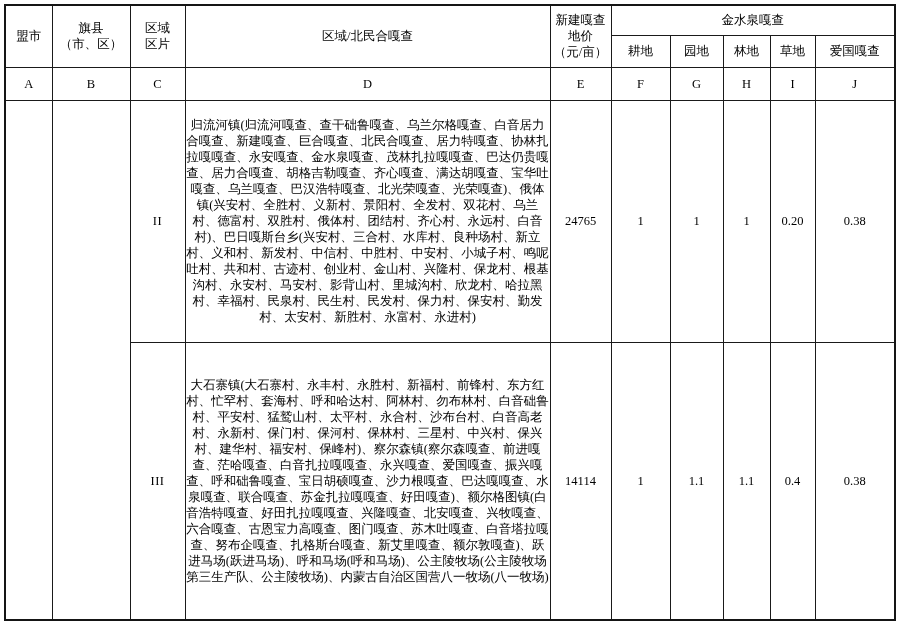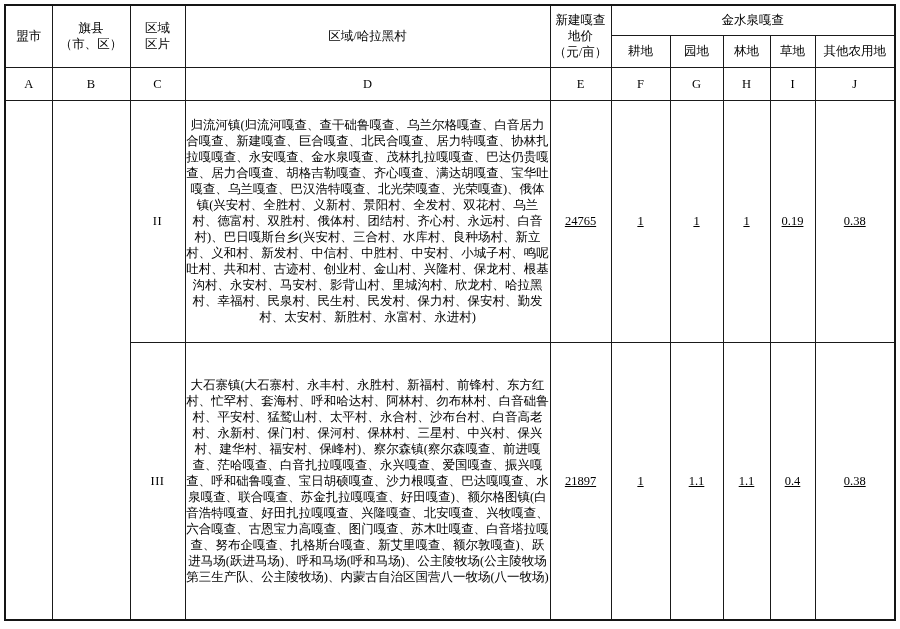--- a/index.html
+++ b/index.html
@@ -31,21 +31,21 @@
     text-align: center;
     vertical-align: middle;
     font-size: 12.5px;
     line-height: 16px;
     overflow: hidden;
     background: #ffffff;
   }
   .multiline { white-space: pre-line; }
   .letter-cell { font-size: 13px; font-family: "Liberation Serif", "DejaVu Serif", serif; }
   .zone-cell { font-size: 13px; letter-spacing: 0.5px; margin-left: 24px; }
-  .num-cell { font-size: 13px; text-decoration: underline; }
+  .num-cell { font-size: 13px; }
   td.desc-cell {
     text-align: justify;
     text-justify: inter-ideograph;
     vertical-align: middle;
     padding: 0 6px 0 5px;
     font-size: 12.1px;
     line-height: 16.3px;
   }
   .desc-inner { display: block; }
 </style>
@@ -67,33 +67,33 @@
       <col style="width:80px">
     </colgroup>
 
     <tbody>
         <tr style="height:30px">
       <th rowspan="2" class="multiline">盟市</th>
       <th rowspan="2" class="multiline">旗县
 （市、区）</th>
       <th rowspan="2" class="multiline">区域
 区片</th>
-      <th rowspan="2">区域/哈拉黑村</th>
+      <th rowspan="2">区域/北民合嘎查</th>
       <th rowspan="2" class="multiline">新建嘎查
 地价
 （元/亩）</th>
       <th colspan="5">金水泉嘎查</th>
     </tr>
 
     <tr style="height:32px">
       <th>耕地</th>
       <th>园地</th>
       <th>林地</th>
       <th>草地</th>
-      <th>其他农用地</th>
+      <th>爱国嘎查</th>
     </tr>
 
     <tr style="height:33px">
       <td class="letter-cell">A</td>
       <td class="letter-cell">B</td>
       <td class="letter-cell">C</td>
       <td class="letter-cell">D</td>
       <td class="letter-cell">E</td>
       <td class="letter-cell">F</td>
       <td class="letter-cell">G</td>
@@ -106,30 +106,30 @@
       <td rowspan="2"></td>
       <td rowspan="2"></td>
       <td class="zone-cell">II</td>
       <td class="desc-cell">
             <span class="desc-inner">归流河镇(归流河嘎查、查干础鲁嘎查、乌兰尔格嘎查、白音居力合嘎查、新建嘎查、巨合嘎查、北民合嘎查、居力特嘎查、协林扎拉嘎嘎查、永安嘎查、金水泉嘎查、茂林扎拉嘎嘎查、巴达仍贵嘎查、居力合嘎查、胡格吉勒嘎查、齐心嘎查、满达胡嘎查、宝华吐嘎查、乌兰嘎查、巴汉浩特嘎查、北光荣嘎查、光荣嘎查)、俄体镇(兴安村、全胜村、义新村、景阳村、全发村、双花村、乌兰村、德富村、双胜村、俄体村、团结村、齐心村、永远村、白音村)、巴日嘎斯台乡(兴安村、三合村、水库村、良种场村、新立村、义和村、新发村、中信村、中胜村、中安村、小城子村、鸣呢吐村、共和村、古迹村、创业村、金山村、兴隆村、保龙村、根基沟村、永安村、马安村、影背山村、里城沟村、欣龙村、哈拉黑村、幸福村、民泉村、民生村、民发村、保力村、保安村、勤发村、太安村、新胜村、永富村、永进村)</span>
           </td>
       <td class="num-cell">24765</td>
       <td class="num-cell">1</td>
       <td class="num-cell">1</td>
       <td class="num-cell">1</td>
-      <td class="num-cell">0.19</td>
+      <td class="num-cell">0.20</td>
       <td class="num-cell">0.38</td>
     </tr>
 
     <tr style="height:278px">
       <td class="zone-cell">III</td>
       <td class="desc-cell">
             <span class="desc-inner">大石寨镇(大石寨村、永丰村、永胜村、新福村、前锋村、东方红村、忙罕村、套海村、呼和哈达村、阿林村、勿布林村、白音础鲁村、平安村、猛鹫山村、太平村、永合村、沙布台村、白音高老村、永新村、保门村、保河村、保林村、三星村、中兴村、保兴村、建华村、福安村、保峰村)、察尔森镇(察尔森嘎查、前进嘎查、茫哈嘎查、白音扎拉嘎嘎查、永兴嘎查、爱国嘎查、振兴嘎查、呼和础鲁嘎查、宝日胡硕嘎查、沙力根嘎查、巴达嘎嘎查、水泉嘎查、联合嘎查、苏金扎拉嘎嘎查、好田嘎查)、额尔格图镇(白音浩特嘎查、好田扎拉嘎嘎查、兴隆嘎查、北安嘎查、兴牧嘎查、六合嘎查、古恩宝力高嘎查、图门嘎查、苏木吐嘎查、白音塔拉嘎查、努布企嘎查、扎格斯台嘎查、新艾里嘎查、额尔敦嘎查)、跃进马场(跃进马场)、呼和马场(呼和马场)、公主陵牧场(公主陵牧场第三生产队、公主陵牧场)、内蒙古自治区国营八一牧场(八一牧场)</span>
           </td>
-      <td class="num-cell">21897</td>
+      <td class="num-cell">14114</td>
       <td class="num-cell">1</td>
       <td class="num-cell">1.1</td>
       <td class="num-cell">1.1</td>
       <td class="num-cell">0.4</td>
       <td class="num-cell">0.38</td>
     </tr>
   </tbody>
     </table>
 </div>
 

